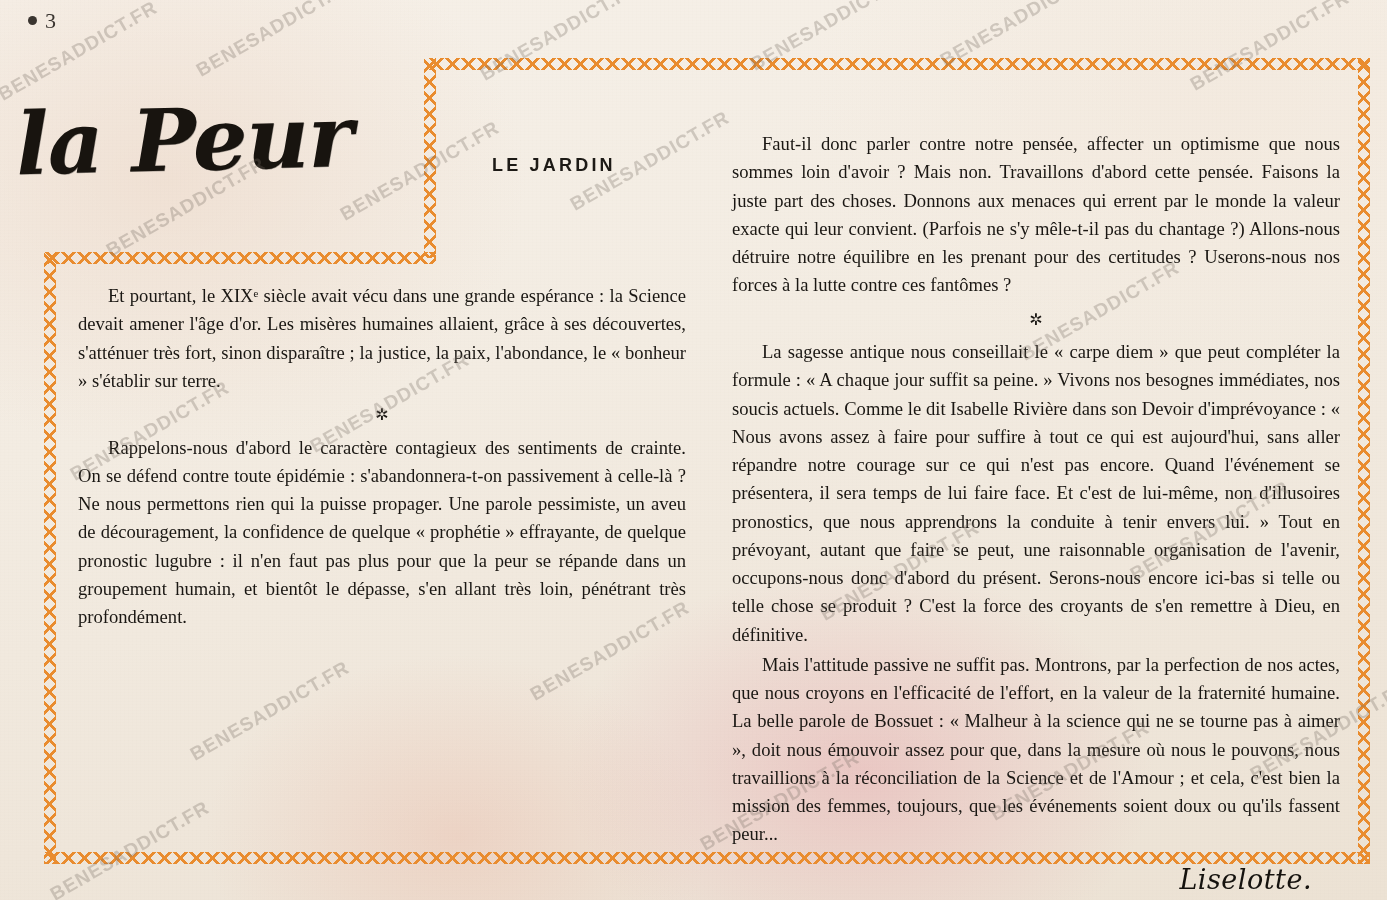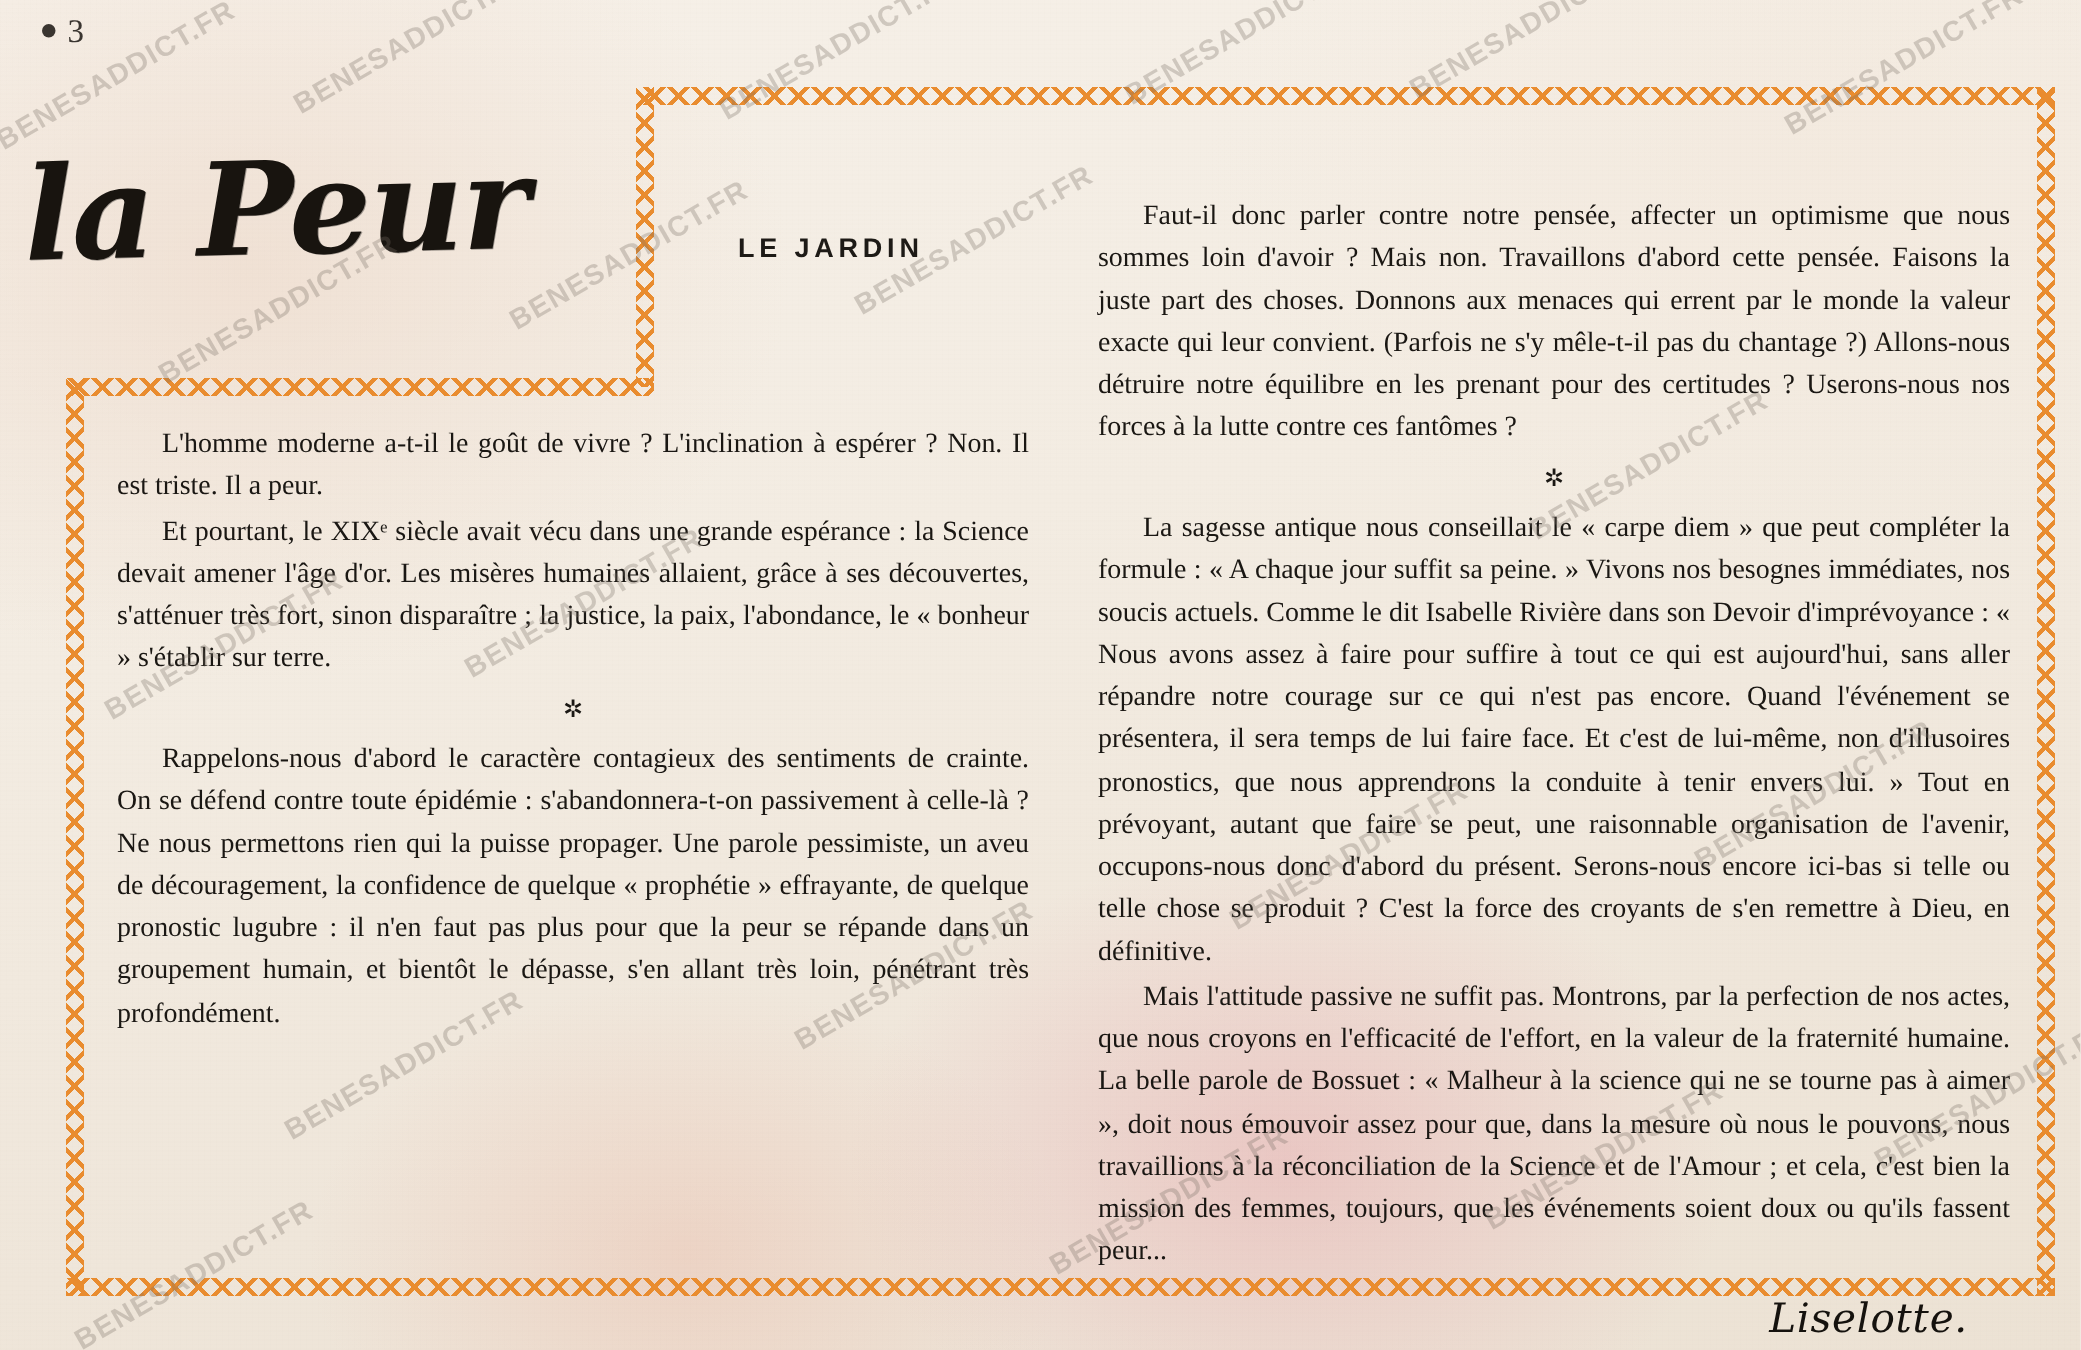--- a/index.html
+++ b/index.html
@@ -204,21 +204,20 @@
   <div id="title-block">
     <div id="article-title">la Peur</div>
   </div>
 
   <div id="rubric">
     <div>LE JARDIN</div>
   </div>
 
   <div id="columns">
     <div class="col" id="col-left">
-        <p>L'homme moderne a-t-il le goût de vivre ? L'inclination à espérer ? Non. Il est triste. Il a peur.</p>
         <p>Et pourtant, le XIXᵉ siècle avait vécu dans une grande espérance : la Science devait amener l'âge d'or. Les misères humaines allaient, grâce à ses découvertes, s'atténuer très fort, sinon disparaître ; la justice, la paix, l'abondance, le « bonheur » s'établir sur terre.</p>
         <div class="sep"><span>✲</span></div>
         <p>Rappelons-nous d'abord le caractère contagieux des sentiments de crainte. On se défend contre toute épidémie : s'abandonnera-t-on passivement à celle-là ? Ne nous permettons rien qui la puisse propager. Une parole pessimiste, un aveu de découragement, la confidence de quelque « prophétie » effrayante, de quelque pronostic lugubre : il n'en faut pas plus pour que la peur se répande dans un groupement humain, et bientôt le dépasse, s'en allant très loin, pénétrant très profondément.</p>
       </div>
     <div class="col" id="col-right">
         <p>Faut-il donc parler contre notre pensée, affecter un optimisme que nous sommes loin d'avoir ? Mais non. Travaillons d'abord cette pensée. Faisons la juste part des choses. Donnons aux menaces qui errent par le monde la valeur exacte qui leur convient. (Parfois ne s'y mêle-t-il pas du chantage ?) Allons-nous détruire notre équilibre en les prenant pour des certitudes ? Userons-nous nos forces à la lutte contre ces fantômes ?</p>
         <div class="sep"><span>✲</span></div>
         <p>La sagesse antique nous conseillait le « carpe diem » que peut compléter la formule : « A chaque jour suffit sa peine. » Vivons nos besognes immédiates, nos soucis actuels. Comme le dit Isabelle Rivière dans son Devoir d'imprévoyance : « Nous avons assez à faire pour suffire à tout ce qui est aujourd'hui, sans aller répandre notre courage sur ce qui n'est pas encore. Quand l'événement se présentera, il sera temps de lui faire face. Et c'est de lui-même, non d'illusoires pronostics, que nous apprendrons la conduite à tenir envers lui. » Tout en prévoyant, autant que faire se peut, une raisonnable organisation de l'avenir, occupons-nous donc d'abord du présent. Serons-nous encore ici-bas si telle ou telle chose se produit ? C'est la force des croyants de s'en remettre à Dieu, en définitive.</p>
         <p>Mais l'attitude passive ne suffit pas. Montrons, par la perfection de nos actes, que nous croyons en l'efficacité de l'effort, en la valeur de la fraternité humaine. La belle parole de Bossuet : « Malheur à la science qui ne se tourne pas à aimer », doit nous émouvoir assez pour que, dans la mesure où nous le pouvons, nous travaillions à la réconciliation de la Science et de l'Amour ; et cela, c'est bien la mission des femmes, toujours, que les événements soient doux ou qu'ils fassent peur...</p>
         <div id="signature">Liselotte.</div>

